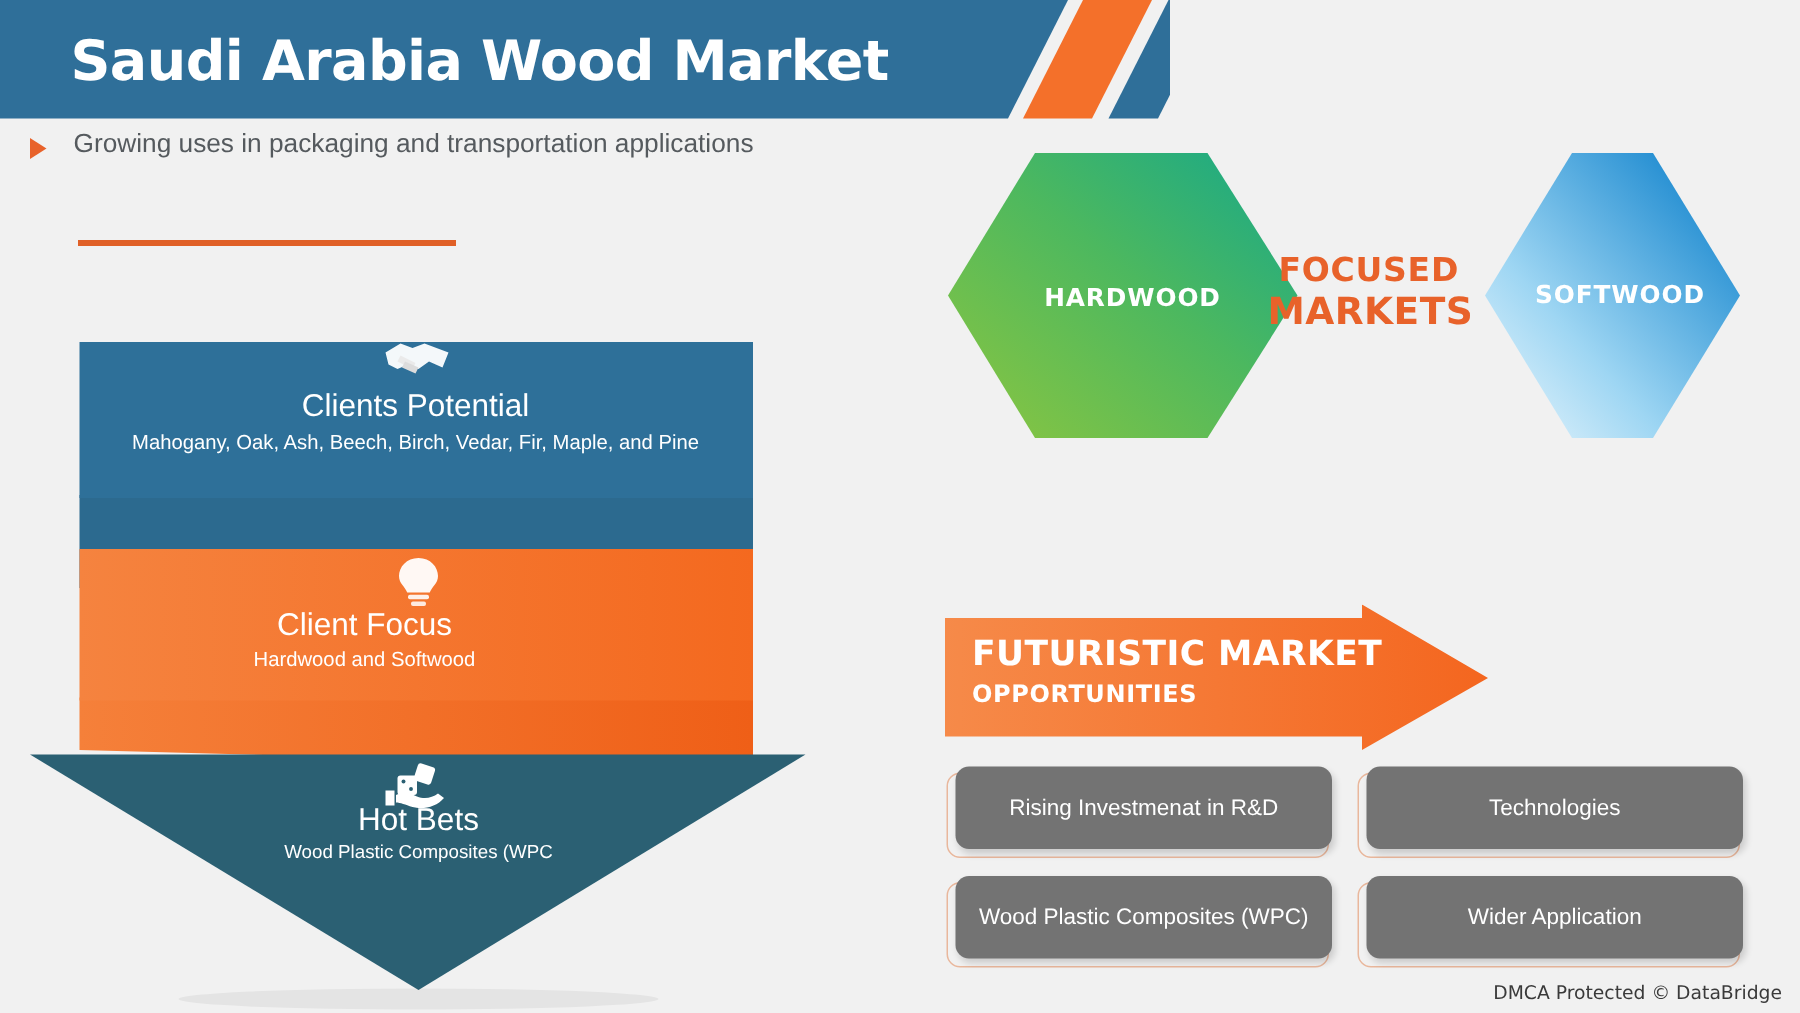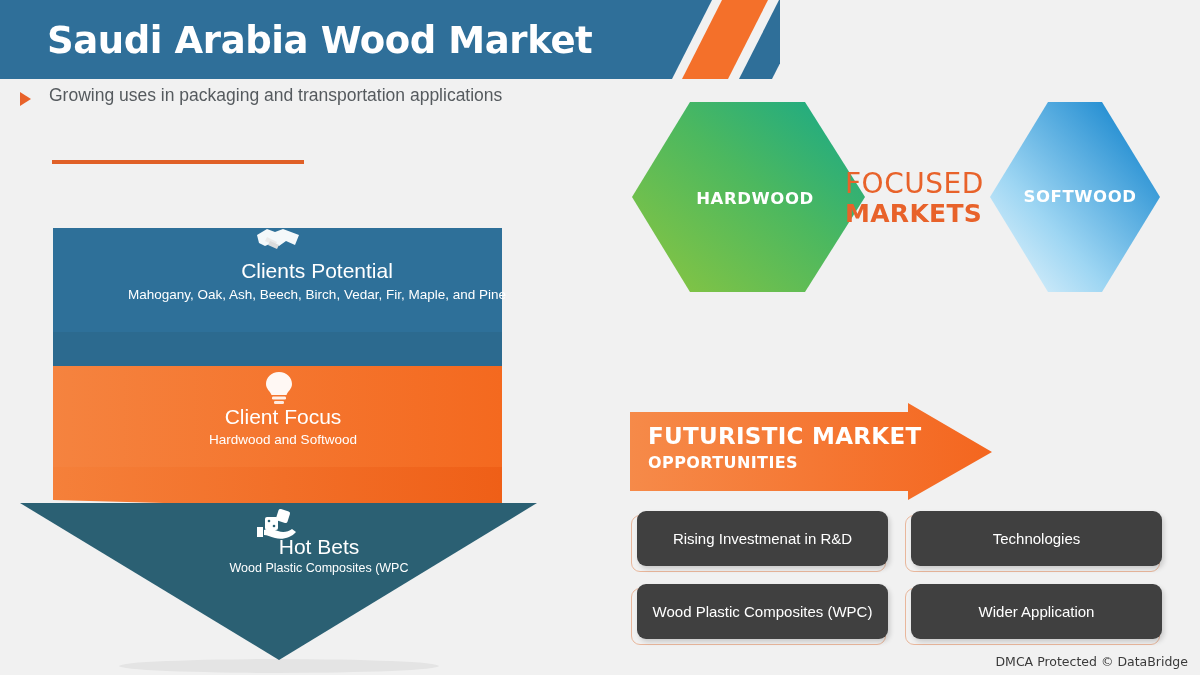--- a/index.html
+++ b/index.html
@@ -38,21 +38,21 @@
   }
   .orange-rule{
     position:absolute;left:52px;top:160px;width:252px;height:4px;
     background:#e06027;
   }
 
   
   .funnel{position:absolute;left:0;top:0;width:600px;height:675px;}
   .funnel svg{position:absolute;left:0;top:0;}
 
-  .fn-label{position:absolute;text-align:center;color:#ffffff;padding-left:40px;}
+  .fn-label{position:absolute;text-align:center;color:#ffffff;}
   .fn-title{font-size:21px;line-height:24px;font-weight:400;}
   .fn-sub{font-size:13.5px;line-height:17px;font-weight:400;}
 
   .blk1{left:53px;top:259px;width:448px;}
   .blk1 .fn-sub{margin-top:3px;}
   .blk2{left:53px;top:405px;width:380px;}
   .blk2 .fn-sub{margin-top:2px;}
   .blk3{left:95px;top:535px;width:368px;}
   .blk3 .fn-sub{margin-top:2px;font-size:12.5px;line-height:15px;}
 
@@ -69,21 +69,21 @@
     letter-spacing:0.6px;text-align:center;
     font-family:"DejaVu Sans", sans-serif;
   }
   .hex-hard{left:20px;top:89px;width:230px;}
   .hex-soft{left:350px;top:87px;width:220px;}
   .focused{
     position:absolute;left:225px;top:70px;width:135px;text-align:center;
     color:#e8622a;line-height:1;
     font-family:"DejaVu Sans", sans-serif;
   }
-  .focused .l1{font-size:28px;font-weight:normal;letter-spacing:0.5px;display:block;}
+  .focused .l1{font-size:22px;font-weight:bold;letter-spacing:0.5px;display:block;}
   .focused .l2{font-size:25px;font-weight:bold;letter-spacing:0.3px;display:block;margin-top:3px;}
 
   
   .arrowwrap{position:absolute;left:630px;top:403px;width:370px;height:98px;}
   .arrowwrap svg{position:absolute;left:0;top:0;}
   .arrow-t1{
     position:absolute;left:18px;top:20px;color:#ffffff;
     font-size:23px;font-weight:bold;letter-spacing:0.3px;
     font-family:"DejaVu Sans", sans-serif;
   }
@@ -97,21 +97,21 @@
   .cards{position:absolute;left:631px;top:511px;width:540px;height:142px;}
   .card{
     position:absolute;width:257px;height:59px;
   }
   .card .outline{
     position:absolute;left:0;top:4px;width:253px;height:55px;
     border:1.5px solid #e9b79c;border-radius:9px;background:transparent;
   }
   .card .face{
     position:absolute;left:6px;top:0px;width:251px;height:55px;
-    background:#404040;border-radius:9px;
+    background:#737373;border-radius:9px;
     box-shadow:2px 3px 5px rgba(0,0,0,0.16);
     display:flex;align-items:center;justify-content:center;
   }
   .card .face span{
     color:#ffffff;font-size:15px;text-align:center;padding:0 8px;line-height:18px;
   }
   .c0{left:0px;top:0px;}
   .c1{left:274px;top:0px;}
   .c2{left:0px;top:73px;}
   .c3{left:274px;top:73px;}

